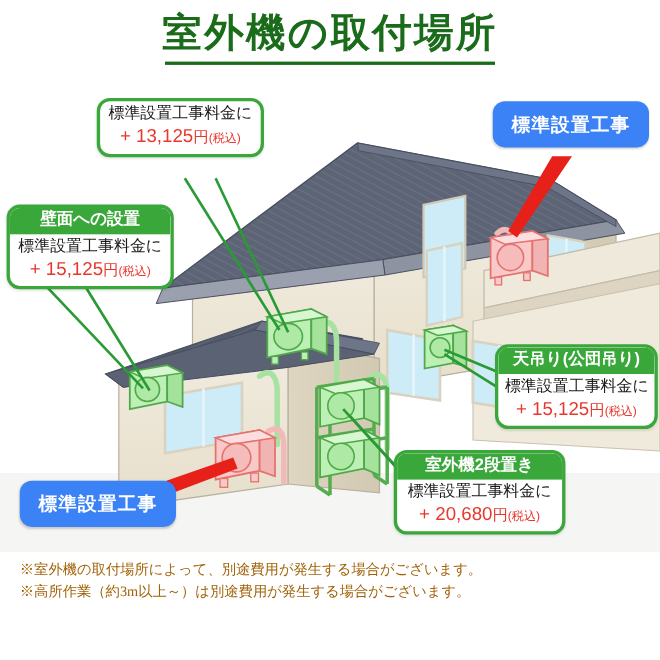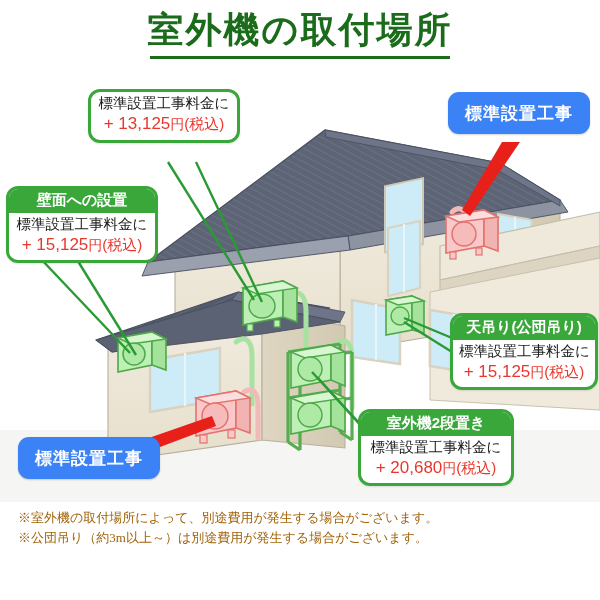--- a/index.html
+++ b/index.html
@@ -46,21 +46,21 @@
     text-align:center;
   }
   .callout .cline1{
     font-size:14.5px;color:#1a1a1a;line-height:1.2;white-space:nowrap;
   }
   .callout .cline2{
     font-size:17px;color:#e8372c;line-height:1.25;white-space:nowrap;
     margin-top:1px;
   }
   .callout .cline2 .yen{font-size:14px;}
-  .callout .cline2 .tax{font-size:15px;}
+  .callout .cline2 .tax{font-size:11px;}
 
   
   .badge{
     position:absolute;
     background:#3b82f6;
     border-radius:11px;
     color:#ffffff;font-size:17px;font-weight:bold;
     display:flex;align-items:center;justify-content:center;
     letter-spacing:1px;
     box-shadow:0 1px 2px rgba(0,0,0,.18);
@@ -299,16 +299,16 @@
   <div class="badge" style="left:448px;top:92px;width:142px;height:42px;">
     <span>標準設置工事</span>
   </div>
 
   <div class="badge" style="left:18px;top:437px;width:142px;height:42px;">
     <span>標準設置工事</span>
   </div>
 
   <div class="notes">
     <div class="note">※室外機の取付場所によって、別途費用が発生する場合がございます。</div>
-    <div class="note">※公団吊り（約3m以上～）は別途費用が発生する場合がございます。</div>
+    <div class="note">※高所作業（約3m以上～）は別途費用が発生する場合がございます。</div>
   </div>
 
 </div>
 
 </body></html>

